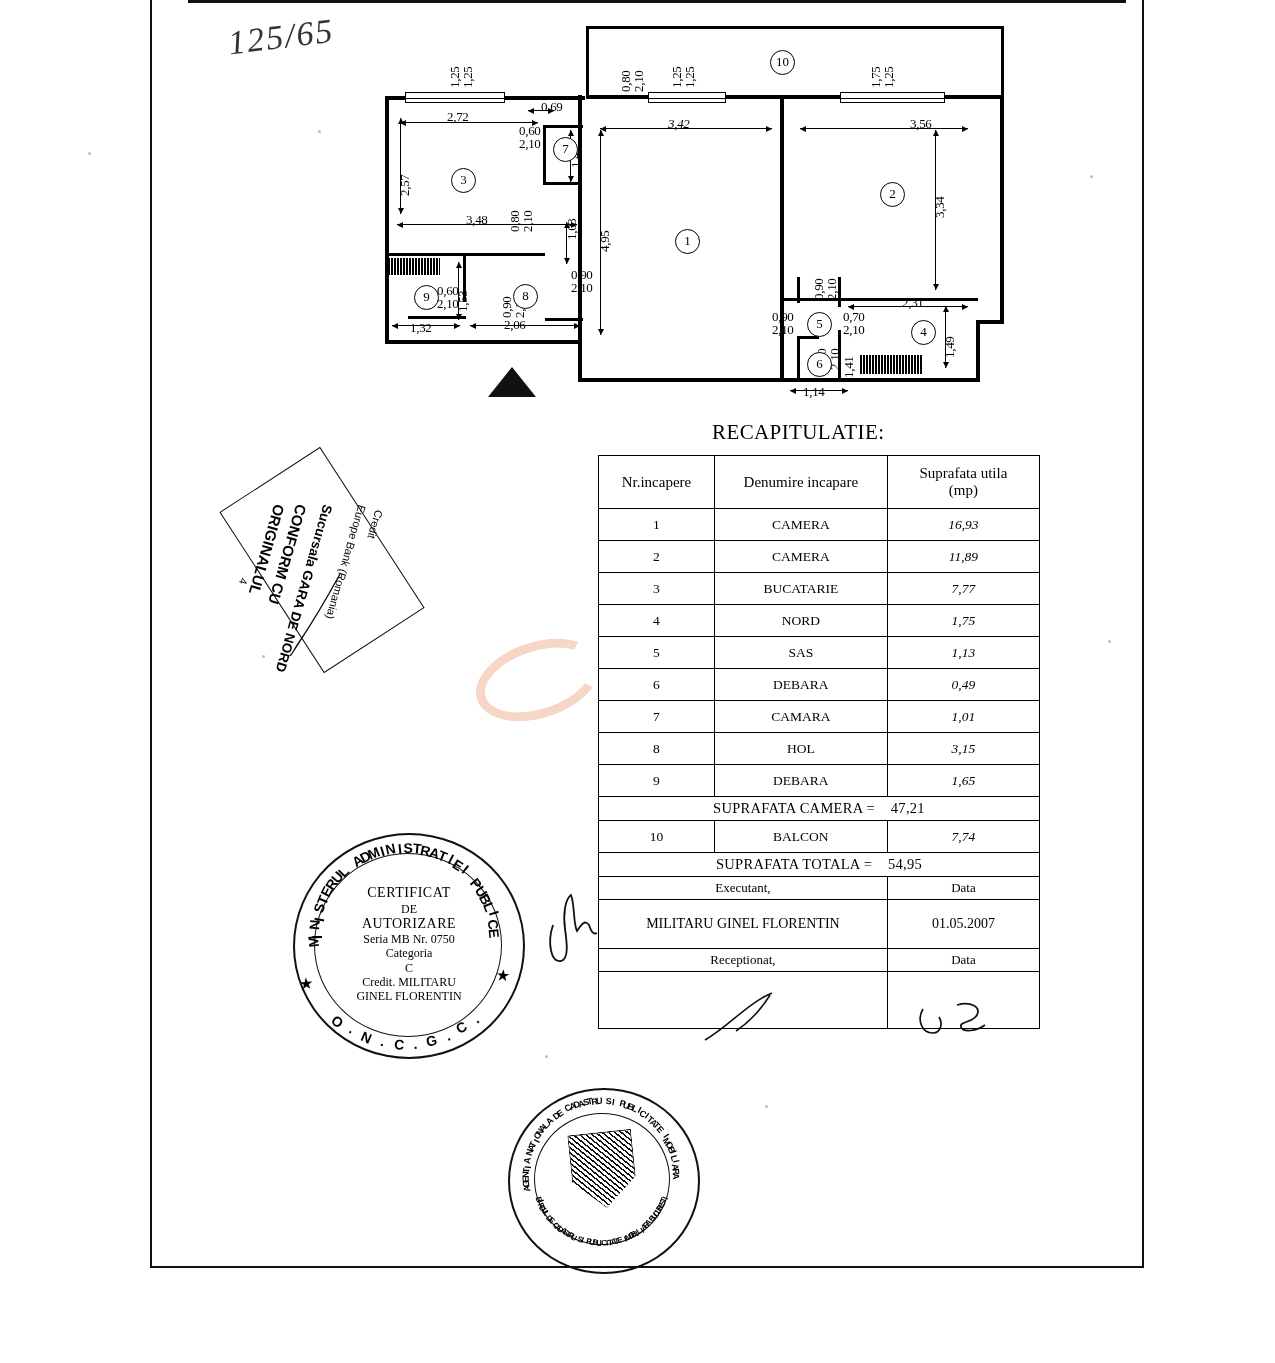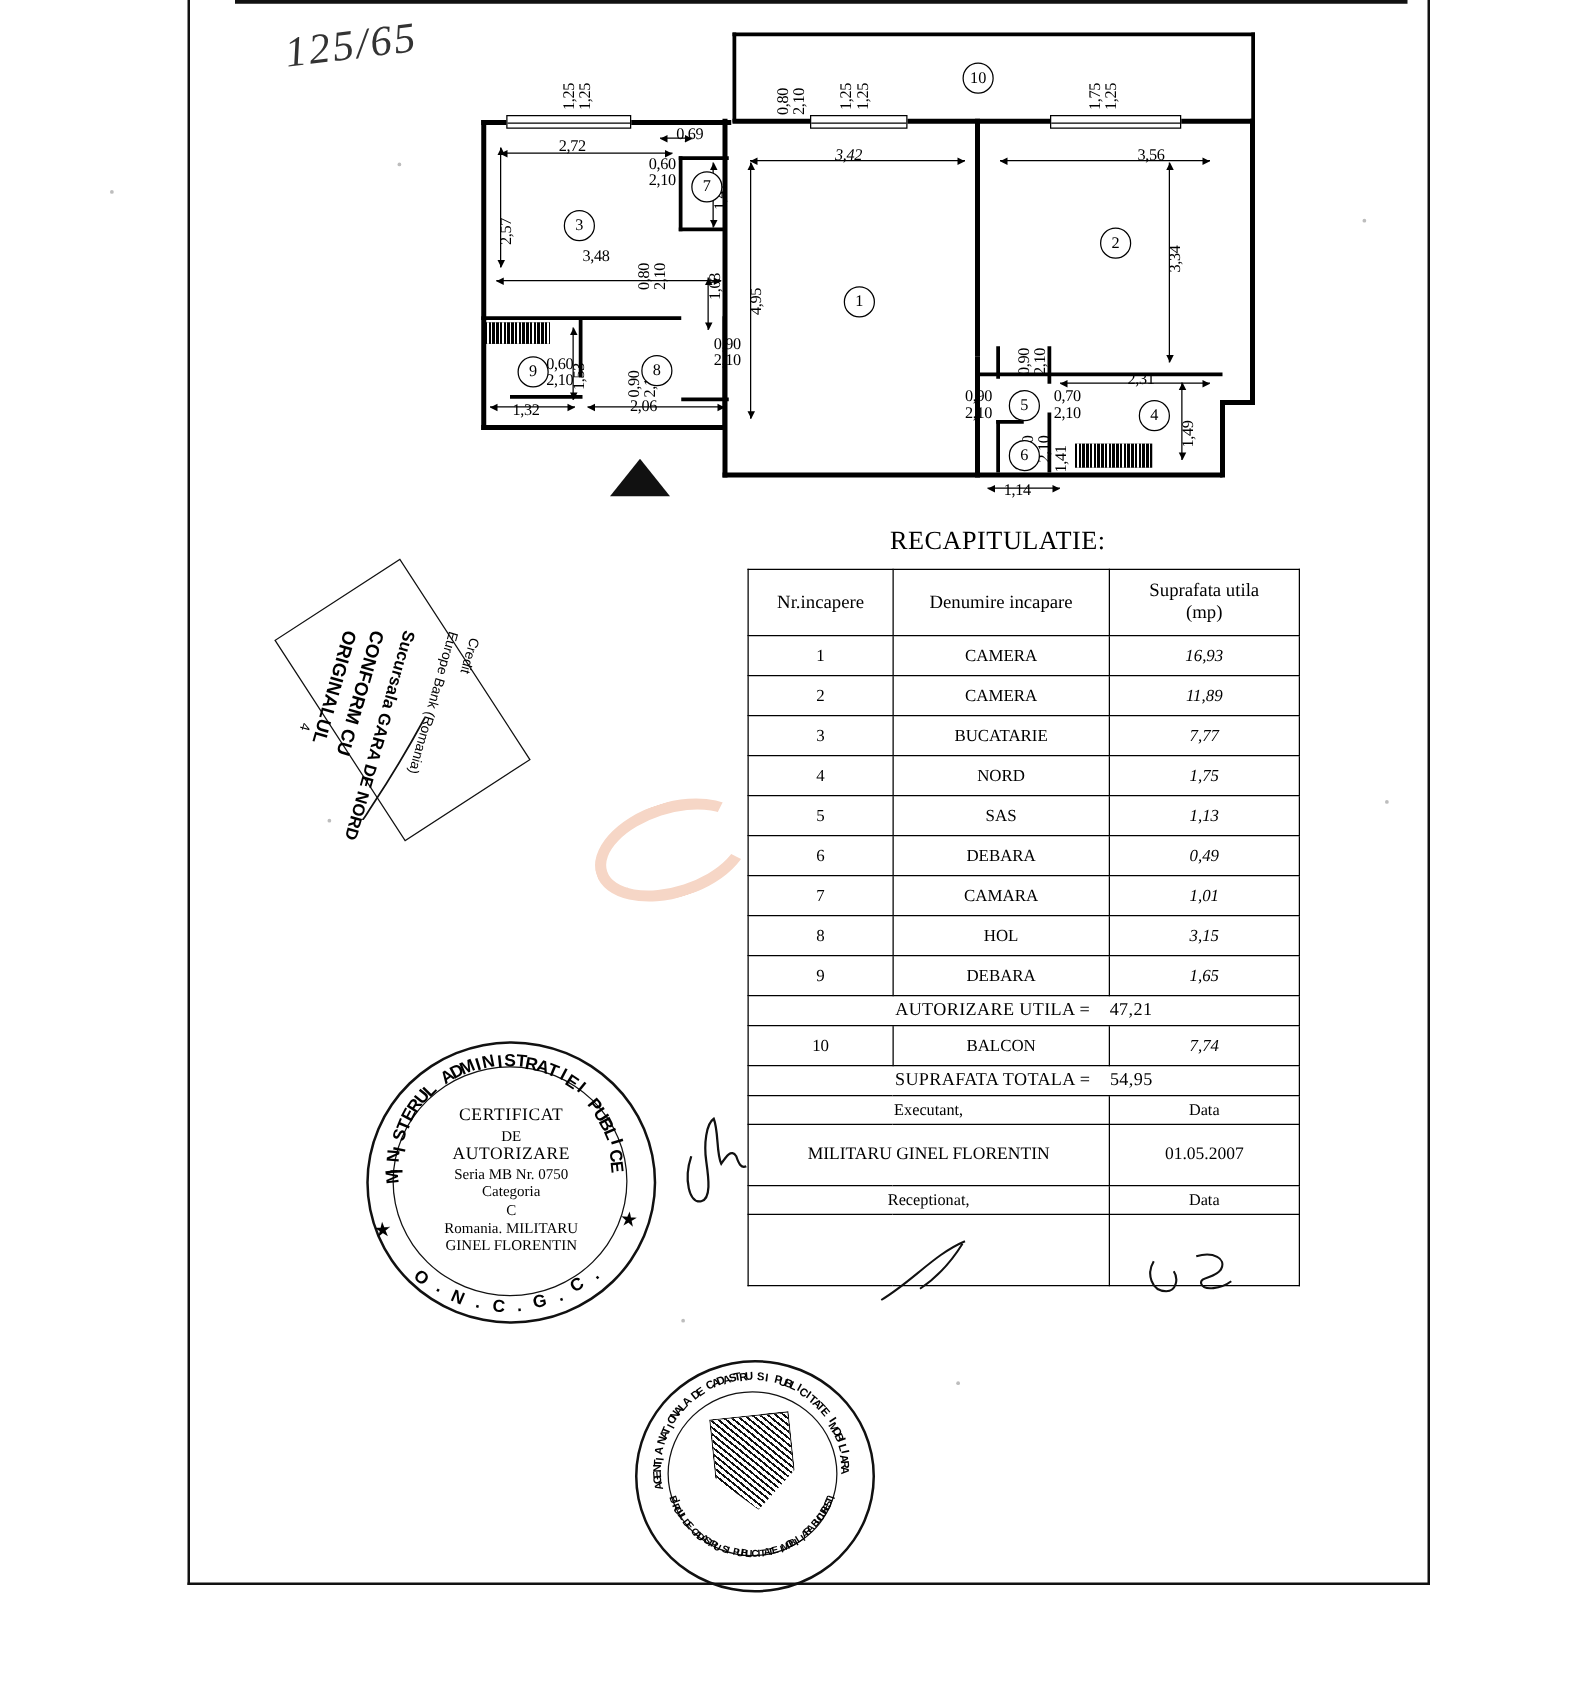--- a/index.html
+++ b/index.html
@@ -221,21 +221,21 @@
   <div class="arrowlineV" style="left:400px;top:118px;height:96px;"></div>
   <div class="arrowlineV" style="left:600px;top:130px;height:205px;"></div>
   <div class="arrowlineV" style="left:935px;top:130px;height:160px;"></div>
   <div class="arrowlineV" style="left:945px;top:306px;height:62px;"></div>
   <div class="arrowlineV" style="left:458px;top:262px;height:58px;"></div>
   <div class="arrowlineV" style="left:566px;top:222px;height:42px;"></div>
   <div class="arrowlineV" style="left:570px;top:130px;height:52px;"></div>
 
   <div class="dim" style="left:447px;top:110px;">2,72</div>
   <div class="dim v" style="left:398px;top:196px;">2,57</div>
-  <div class="dim" style="left:466px;top:198px;">3,48</div>
+  <div class="dim" style="left:466px;top:213px;">3,48</div>
   <div class="dim" style="left:668px;top:117px;font-style:italic;">3,42</div>
   <div class="dim" style="left:910px;top:117px;">3,56</div>
   <div class="dim v" style="left:933px;top:218px;">3,34</div>
   <div class="dim v" style="left:598px;top:252px;">4,95</div>
   <div class="dim" style="left:541px;top:100px;">0,69</div>
   <div class="dim v" style="left:565px;top:240px;">1,03</div>
   <div class="dim v" style="left:569px;top:168px;">1,47</div>
   <div class="dim" style="left:410px;top:321px;">1,32</div>
   <div class="dim v" style="left:456px;top:312px;">1,53</div>
   <div class="dim" style="left:504px;top:318px;">2,06</div>
@@ -331,21 +331,21 @@
       <td class="sup">3,15</td>
     </tr>
     <tr class="rowtall">
       <td class="num">9</td>
       <td class="nme">DEBARA</td>
       <td class="sup">1,65</td>
     </tr>
 
     <tr class="summary">
       <td colspan="3">
-        <span>AUTORIZARE UTILA =</span>
+        <span>SUPRAFATA CAMERA =</span>
         &nbsp;&nbsp;
         <span>47,21</span>
       </td>
     </tr>
 
     <tr class="rowtall">
       <td class="num">10</td>
       <td class="nme">BALCON</td>
       <td class="sup">7,74</td>
     </tr>
@@ -458,21 +458,21 @@
       <span class="arc-char-s" style="font-size: 14px; left: 198.252px; top: 166.279px; transform: translate(-50%, -50%) rotate(-57.0667deg);"> </span>
       <span class="arc-char-s" style="font-size: 14px; left: 205.527px; top: 152.86px; transform: translate(-50%, -50%) rotate(-66deg);">★</span>
     </div>
   <div id="auth-center">
     <div class="auth-big">CERTIFICAT</div>
     <div>DE</div>
     <div class="auth-big">AUTORIZARE</div>
     <div>Seria MB Nr. 0750</div>
     <div>Categoria</div>
     <div>C</div>
-    <div>Romania. MILITARU</div>
+    <div>Credit. MILITARU</div>
     <div>GINEL FLORENTIN</div>
   </div>
 </div>
 
 <div id="ancpi-stamp">
   <div id="ancpi-outer"></div>
   <div id="ancpi-inner"></div>
   <div id="ancpi-shield"></div>
   <div id="ancpi-arc-top">
       <span class="arc-char" style="font-size: 9px; left: 17.7482px; top: 109.633px; transform: translate(-50%, -50%) rotate(-102deg);">A</span>

